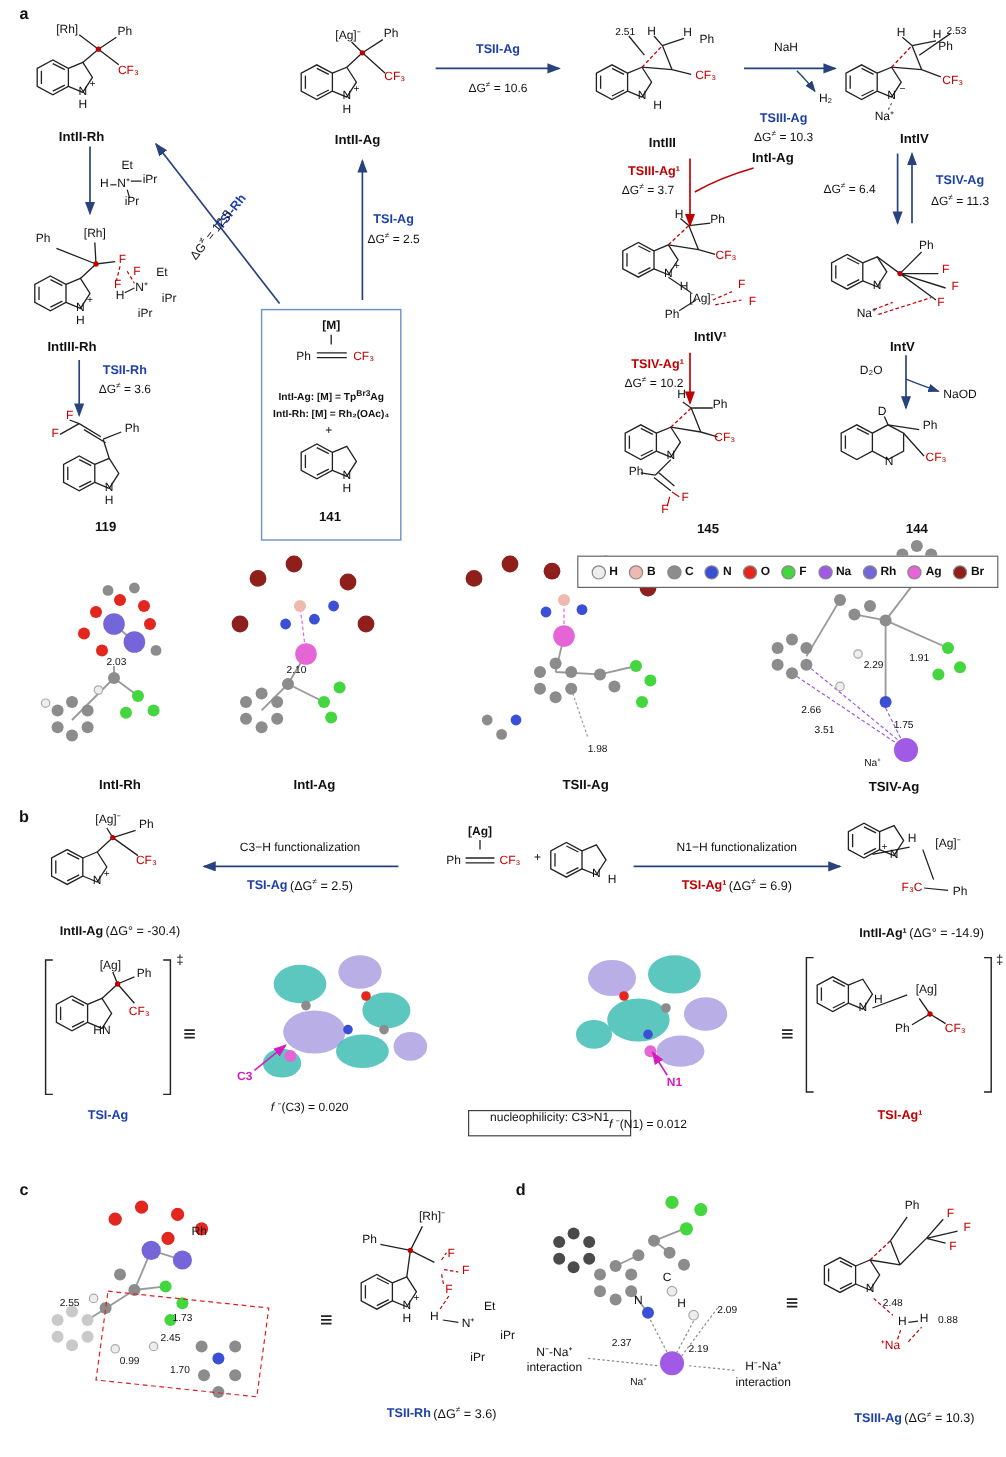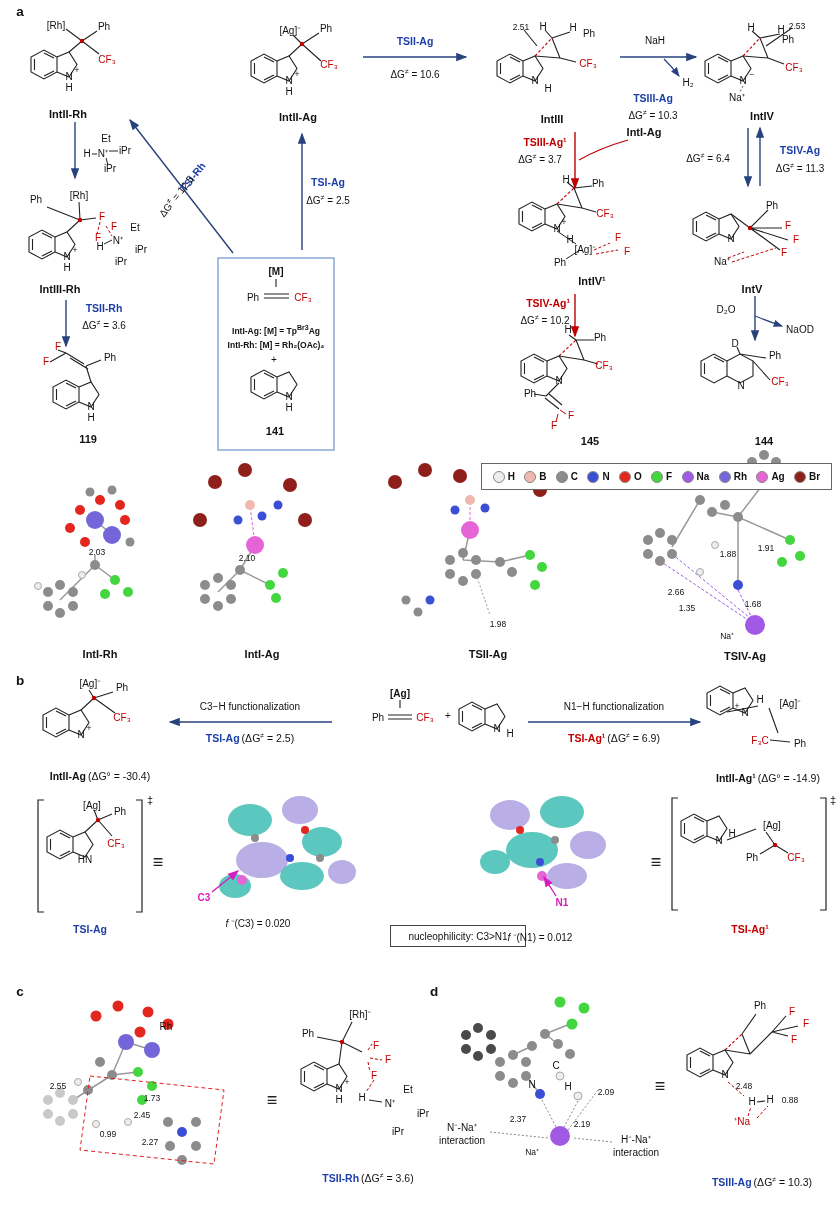--- a/index.html
+++ b/index.html
@@ -15,21 +15,21 @@
 .lbl{font-size:11px;font-weight:bold}
 .ts{font-size:10.5px;font-weight:bold}
 .dg{font-size:10px}
 .at{font-size:10px}
 .dist{font-size:8.5px}
 .pl{font-size:13.5px;font-weight:bold}
 .eqv{font-size:18px;color:#222}
 .dag{font-size:11px}
 .rot{transform:translate(-50%,-50%) rotate(-52deg)}
 sup{font-size:7px}
-.box{position:absolute;border:1px solid #444;background:#fff;display:flex;align-items:center;justify-content:center;font-size:10px}
+.box{position:absolute;border:1px solid #444;background:#fff;display:flex;justify-content:center;font-size:10px}
 .legend{position:absolute;left:481px;top:463px;width:351px;height:27px;border:1px solid #666;background:#fff;display:flex;align-items:center;justify-content:space-around;padding:0 6px}
 .leg-item{display:flex;align-items:center;gap:3px}
 .ball{width:12px;height:12px;border-radius:50%;border:1px solid #888;display:inline-block}
 .leg-lab{font-size:10px;font-weight:bold}
 </style>
 </head>
 <body>
 
 <div id="fig">
 
@@ -595,25 +595,25 @@
         <span class="leg-lab">Br</span>
       </span>
 </div>
 
 <span class="t dist" style="left:97px;top:552px">2.03</span>
 <span class="t lbl" style="left:100px;top:655px">IntI-Rh</span>
 <span class="t dist" style="left:247px;top:558px">2.10</span>
 <span class="t lbl" style="left:262px;top:655px">IntI-Ag</span>
 <span class="t dist" style="left:498px;top:624px">1.98</span>
 <span class="t lbl" style="left:488px;top:655px">TSII-Ag</span>
-<span class="t dist" style="left:728px;top:554px">1.88</span>
+<span class="t dist" style="left:728px;top:554px">2.29</span>
 <span class="t dist" style="left:766px;top:548px">1.91</span>
 <span class="t dist" style="left:676px;top:592px">2.66</span>
-<span class="t dist" style="left:687px;top:608px">1.35</span>
-<span class="t dist" style="left:753px;top:604px">1.68</span>
+<span class="t dist" style="left:687px;top:608px">3.51</span>
+<span class="t dist" style="left:753px;top:604px">1.75</span>
 <span class="t dist" style="left:727px;top:636px">Na⁺</span>
 <span class="t lbl" style="left:745px;top:657px">TSIV-Ag</span>
 
 <span class="t at" style="left:90px;top:684px">[Ag]⁻</span>
 <span class="t at" style="left:122px;top:688px">Ph</span>
 <span class="t at red" style="left:122px;top:718px">CF₃</span>
 <span class="t at" style="left:81px;top:735px">N</span>
 <span class="t dist" style="left:89px;top:728px">+</span>
 <div class="row" style="left:100px;top:776px">
 <span class="b">IntII-Ag</span>
@@ -667,21 +667,21 @@
 <span class="t at" style="left:752px;top:858px">Ph</span>
 <span class="t at red" style="left:796px;top:858px">CF₃</span>
 <span class="t dag" style="left:833px;top:801px">‡</span>
 <span class="t ts red" style="left:750px;top:930px">TSI-Ag¹</span>
 
 <span class="t dg" style="left:166px;top:1027px">Rh</span>
 <span class="t dist" style="left:58px;top:1086px">2.55</span>
 <span class="t dist" style="left:152px;top:1098px">1.73</span>
 <span class="t dist" style="left:142px;top:1115px">2.45</span>
 <span class="t dist" style="left:108px;top:1134px">0.99</span>
-<span class="t dist" style="left:150px;top:1142px">2.27</span>
+<span class="t dist" style="left:150px;top:1142px">1.70</span>
 <span class="t eqv" style="left:272px;top:1100px">≡</span>
 <span class="t at" style="left:308px;top:1034px">Ph</span>
 <span class="t at" style="left:360px;top:1015px">[Rh]⁻</span>
 <span class="t at red" style="left:376px;top:1046px">F</span>
 <span class="t at red" style="left:388px;top:1060px">F</span>
 <span class="t at red" style="left:374px;top:1076px">F</span>
 <span class="t at" style="left:362px;top:1098px">H</span>
 <span class="t at" style="left:390px;top:1104px">N⁺</span>
 <span class="t at" style="left:408px;top:1090px">Et</span>
 <span class="t at" style="left:423px;top:1114px">iPr</span>

